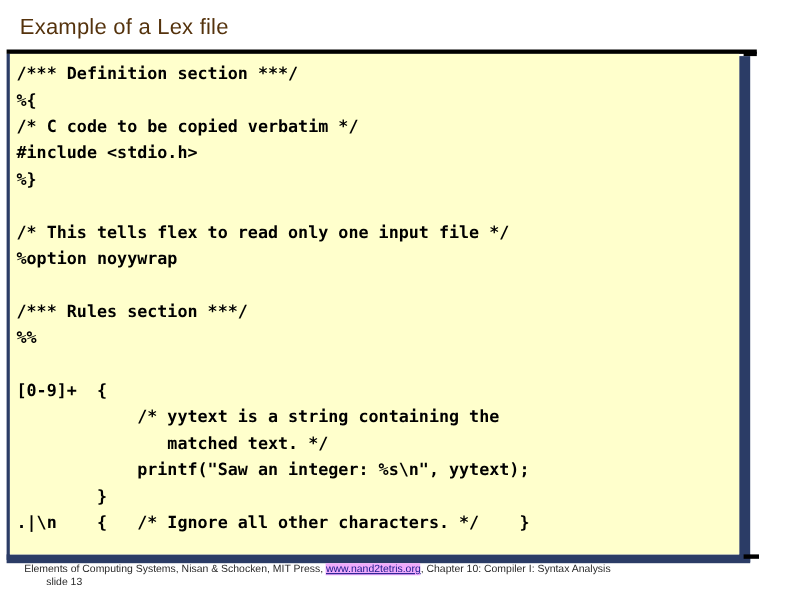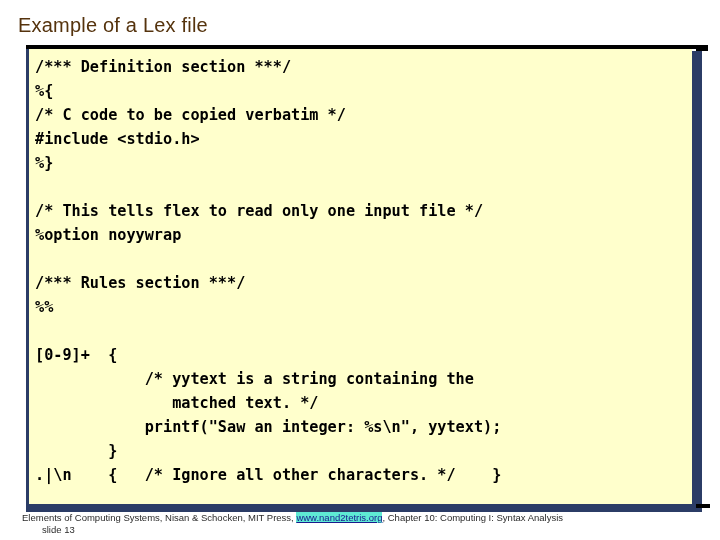--- a/index.html
+++ b/index.html
@@ -25,21 +25,21 @@
     color: #55330d;
     letter-spacing: 0.2px;
     white-space: nowrap;
     line-height: 26px;
     text-align: center;
   }
 
   
   #code-panel {
     position: absolute;
-    left: 20px;
+    left: 0;
     top: 45px;
     width: 688px;
     height: 467px;
   }
   
   #panel-top-rule {
     position: absolute;
     left: 6px;
     top: 0px;
     width: 682px;
@@ -124,21 +124,21 @@
     line-height: 11.5px;
     color: #2b2b2b;
     white-space: nowrap;
     font-family: "Liberation Sans", sans-serif;
   }
   #footer-line-1 { display: block; }
   #footer-line-2 { display: block; margin-left: 20px; }
   #footer-link {
     color: #1a1a8c;
     text-decoration: underline;
-    background: #5eead4;
+    background: #f0abfc;
   }
 </style>
 </head>
 <body>
 
 <div id="slide-title">Example of a Lex file</div>
 
 <div id="code-panel">
 
   <div id="panel-top-rule"></div>
@@ -165,15 +165,15 @@
             /* yytext is a string containing the
                matched text. */
             printf("Saw an integer: %s\n", yytext);
         }
 .|\n    {   /* Ignore all other characters. */    }</pre>
   </div>
 
 </div>
 
 <div id="footer">
-  <span id="footer-line-1"><span>Elements of Computing Systems, Nisan &amp; Schocken, MIT Press, </span><span id="footer-link">www.nand2tetris.org</span><span>, Chapter 10: Computing I: Syntax Analysis</span></span>
+  <span id="footer-line-1"><span>Elements of Computing Systems, Nisan &amp; Schocken, MIT Press, </span><span id="footer-link">www.nand2tetris.org</span><span>, Chapter 10: Compiler I: Syntax Analysis</span></span>
   <span id="footer-line-2">slide 13</span>
 </div>
 
 </body></html>

